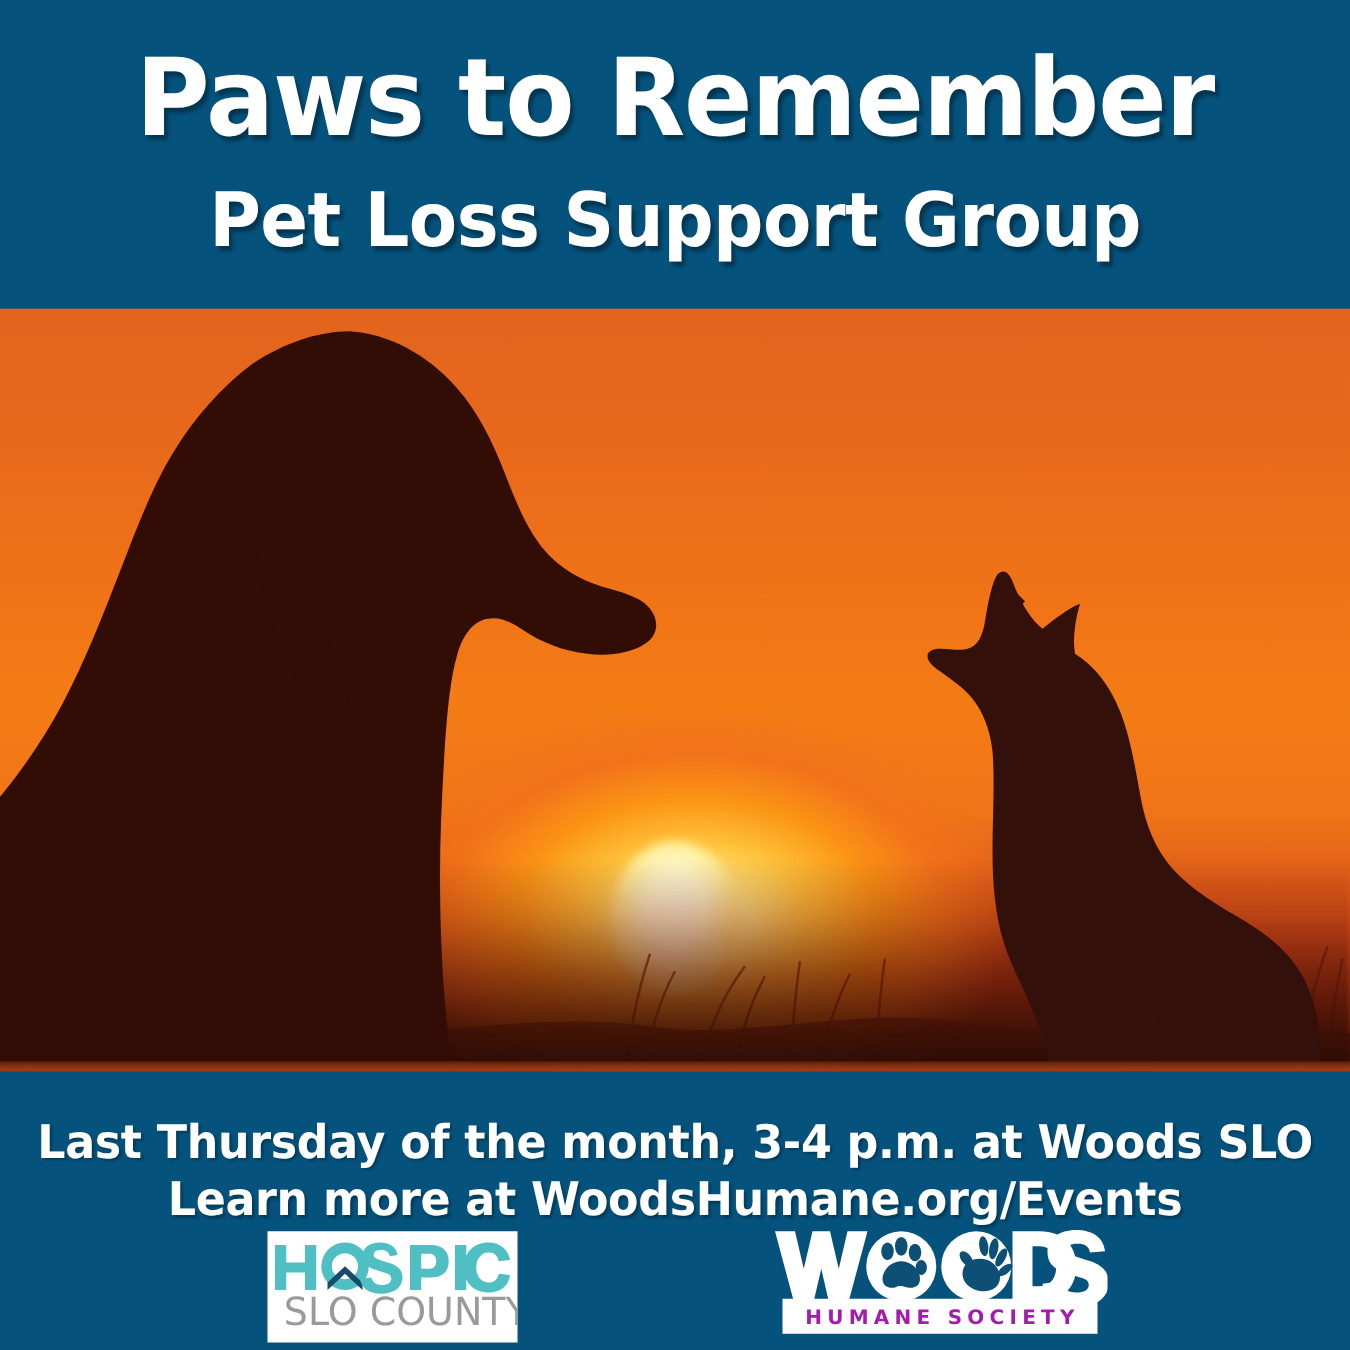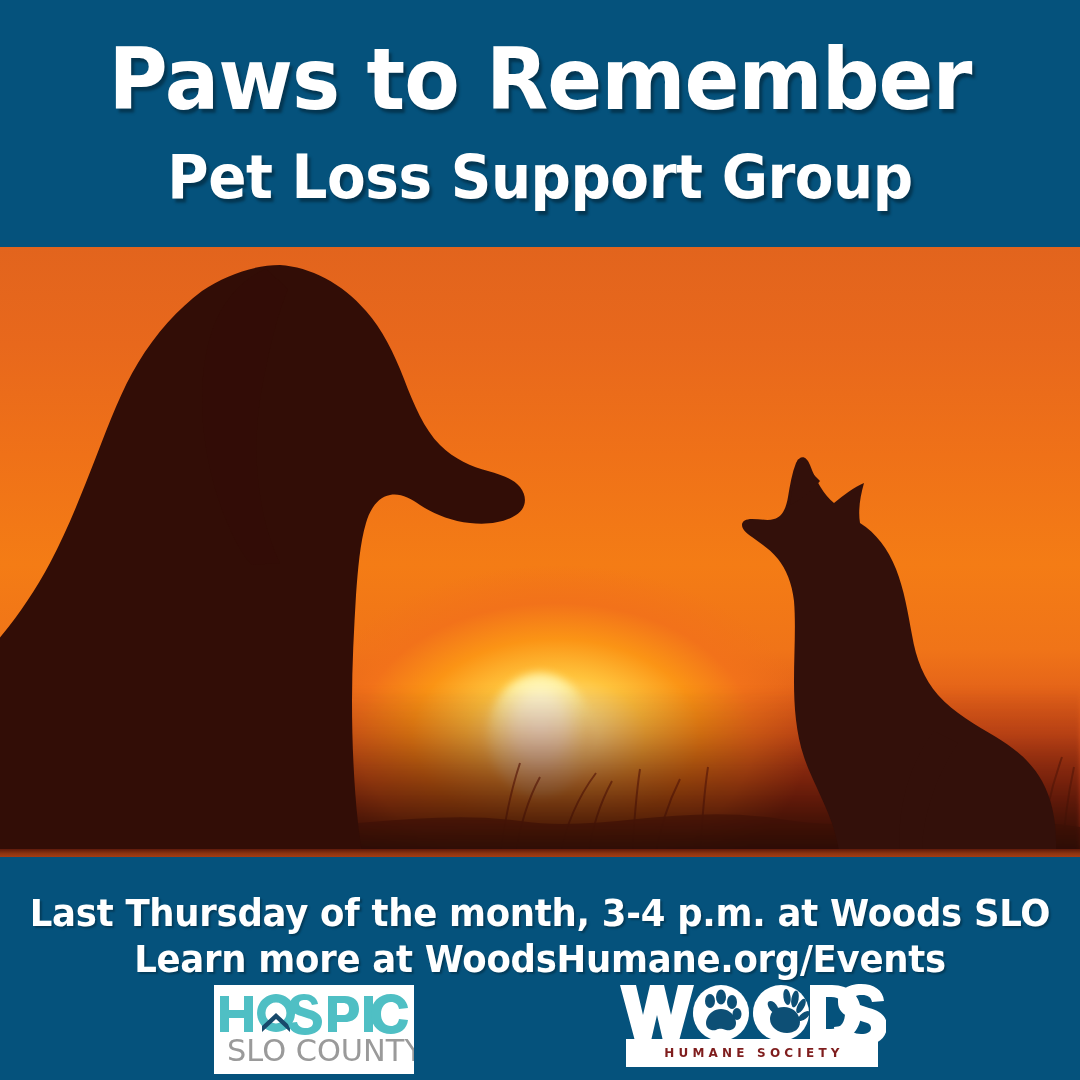--- a/index.html
+++ b/index.html
@@ -137,23 +137,23 @@
   }
   .woods-word{ position:absolute; left:0; top:0; width:268px; height:66px; }
   .woods-bar{
     position:absolute; left:8px; top:58px; width:252px; height:28px;
     background:#ffffff;
     display:flex; align-items:center; justify-content:center;
   }
   .woods-bar span{
     font-family:"DejaVu Sans", sans-serif;
     font-weight:bold;
-    font-size:12px;
+    font-size:16px;
     letter-spacing:4.2px;
-    color:#7f1d1d;
+    color:#a21caf;
     padding-left:4px;
     text-align:right;
   }
 </style>
 </head>
 <body>
 
 <div id="poster">
 
   <div class="header">

